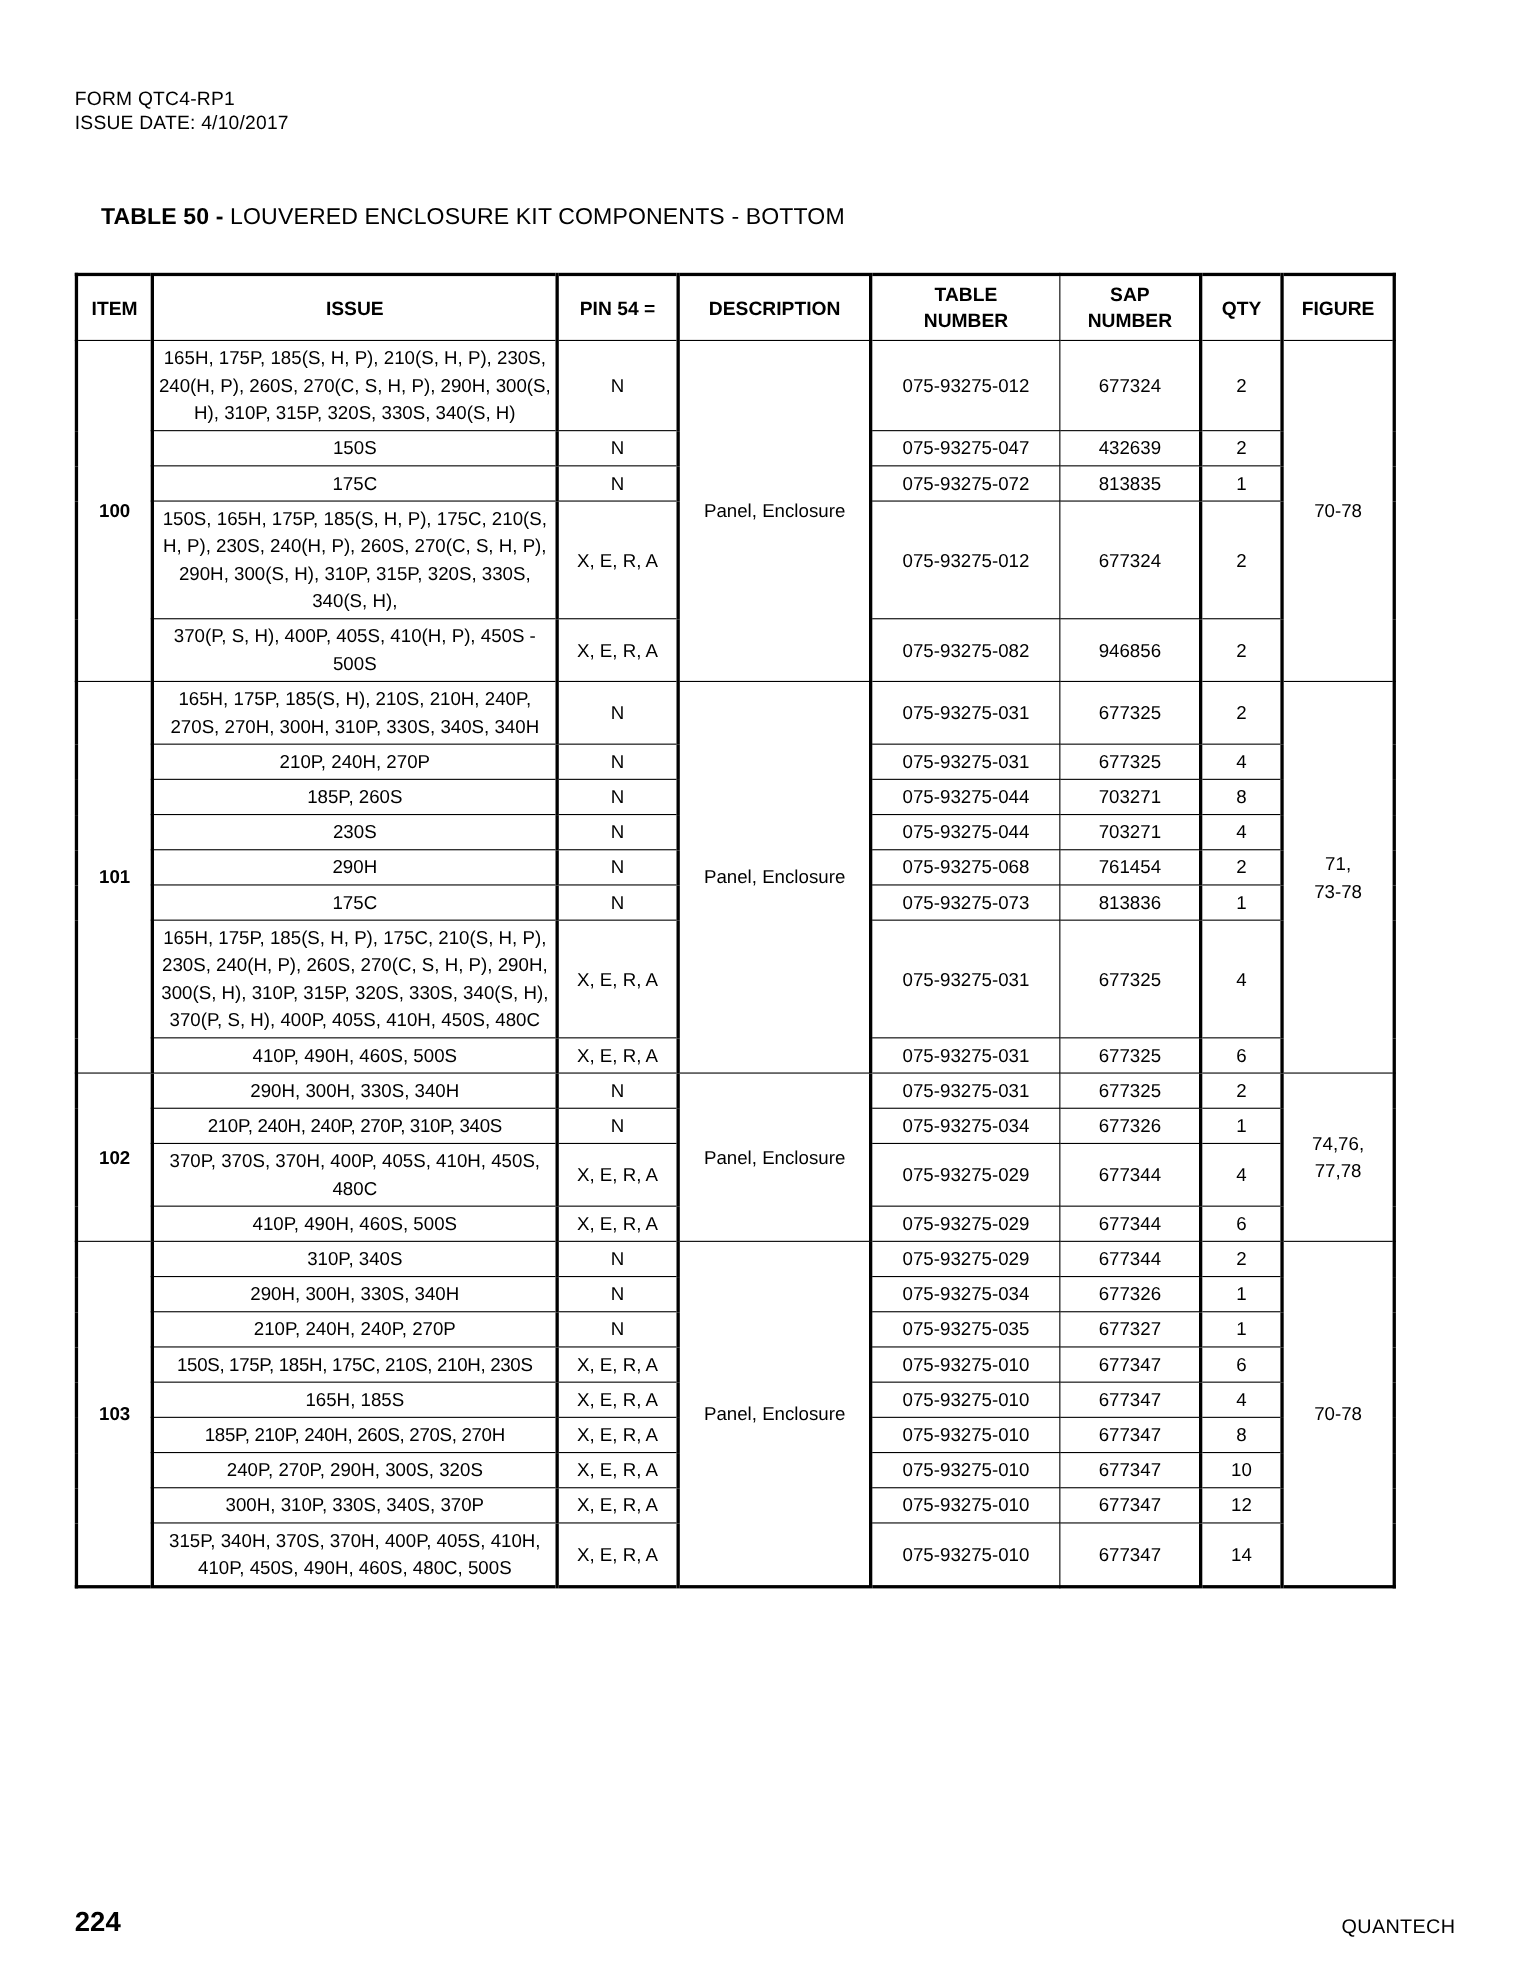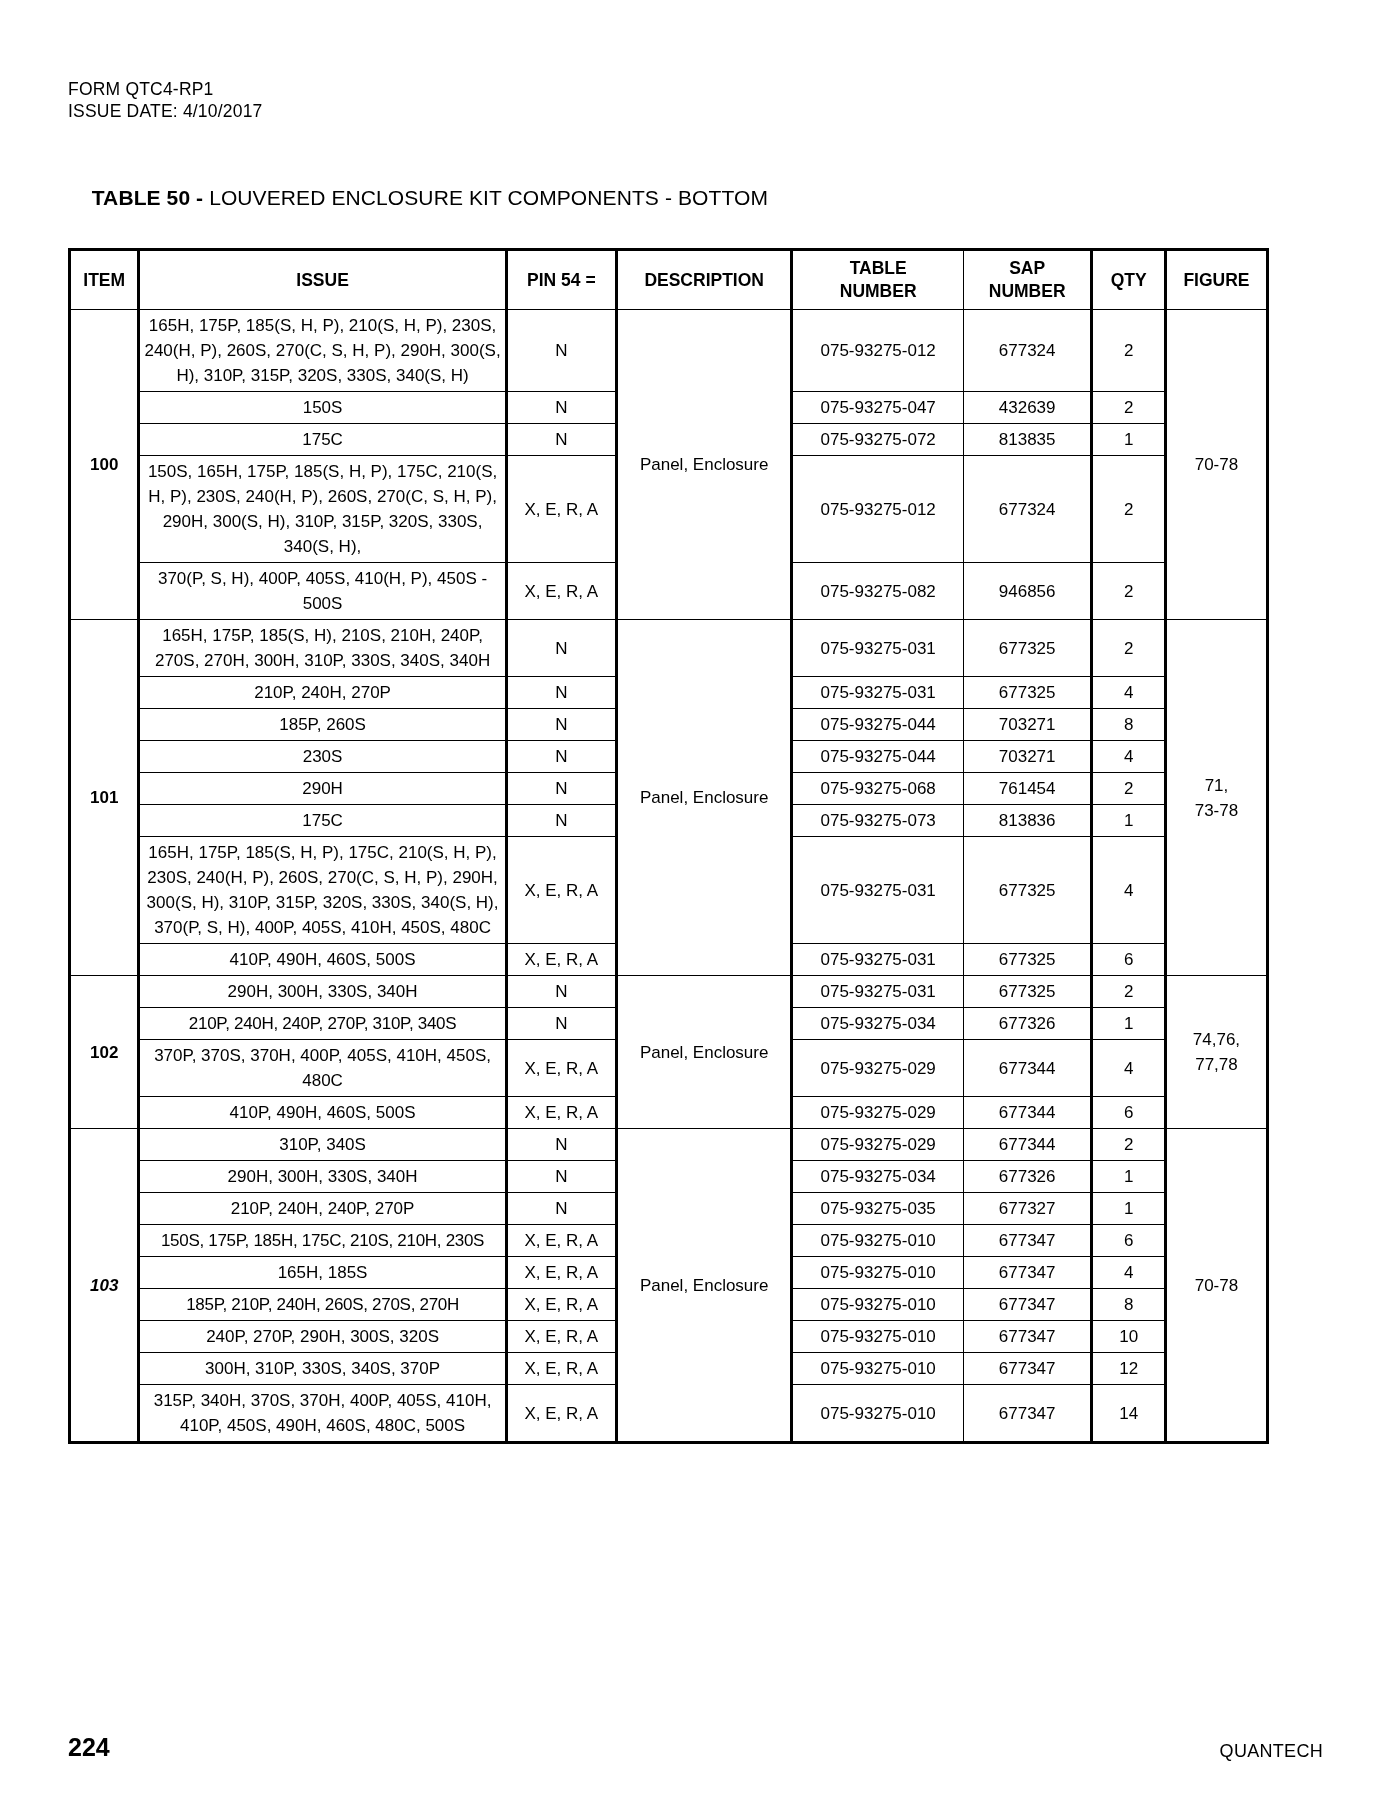--- a/index.html
+++ b/index.html
@@ -265,21 +265,21 @@
           <td class="vsep-r">4</td>
         </tr>
         <tr>
           <td class="model-cell vsep-r">410P, 490H, 460S, 500S</td>
           <td class="vsep-r">X, E, R, A</td>
           <td>075-93275-029</td>
           <td class="vsep-r">677344</td>
           <td class="vsep-r">6</td>
         </tr>
         <tr class="group-start">
-          <td rowspan="9" class="vsep-r" style="font-weight: bold; font-style: italic;">103</td>
+          <td rowspan="9" class="vsep-r" style="font-weight: bold;">103</td>
           <td class="model-cell vsep-r">310P, 340S</td>
           <td class="vsep-r">N</td>
           <td rowspan="9" class="vsep-r">Panel, Enclosure</td>
           <td>075-93275-029</td>
           <td class="vsep-r">677344</td>
           <td class="vsep-r">2</td>
           <td rowspan="9">70-78</td>
         </tr>
         <tr>
           <td class="model-cell vsep-r">290H, 300H, 330S, 340H</td>

